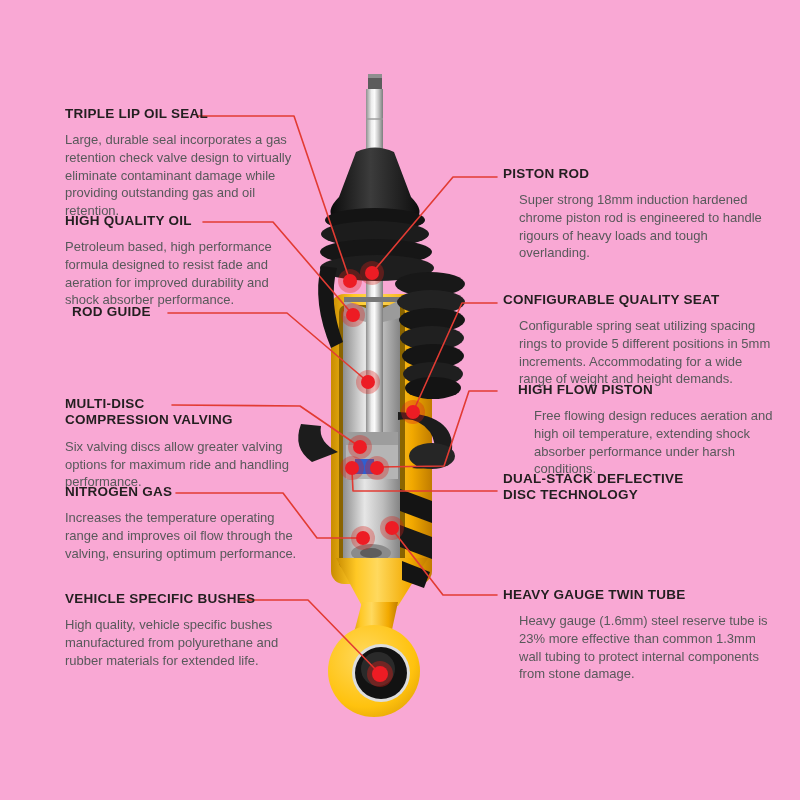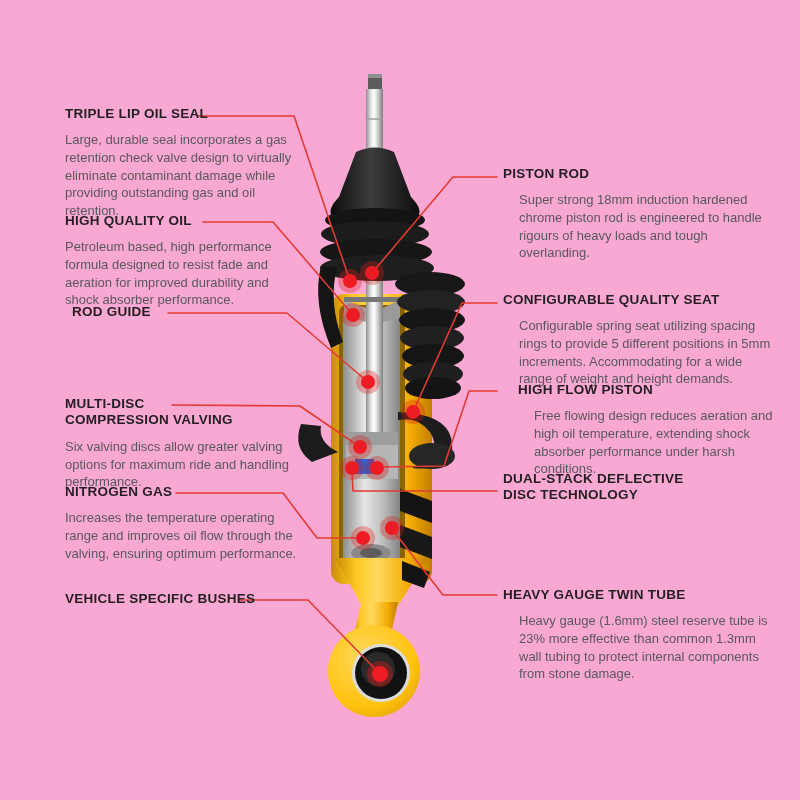--- a/index.html
+++ b/index.html
@@ -196,20 +196,21 @@
       <h3><span>MULTI-DISC</span><br>
           <span>COMPRESSION VALVING</span></h3>
       <p class="callout-body">Six valving discs allow greater valving options for maximum ride and handling performance.</p>
     </div>
     <div class="callout" style="left:65px;top:484px">
       <h3><span>NITROGEN GAS</span></h3>
       <p class="callout-body">Increases the temperature operating range and improves oil flow through the valving, ensuring optimum performance.</p>
     </div>
     <div class="callout" style="left:65px;top:591px">
       <h3><span>VEHICLE SPECIFIC BUSHES</span></h3>
+      <p class="callout-body">High quality, vehicle specific bushes manufactured from polyurethane and rubber materials for extended life.</p>
     </div>
   </div>
 
   <div class="right">
     <div class="callout" style="left:503px;top:166px">
       <h3><span>PISTON ROD</span></h3>
       <p class="callout-body">Super strong 18mm induction hardened chrome piston rod is engineered to handle rigours of heavy loads and tough overlanding.</p>
     </div>
     <div class="callout" style="left:503px;top:292px">
       <h3><span>CONFIGURABLE QUALITY SEAT</span></h3>

